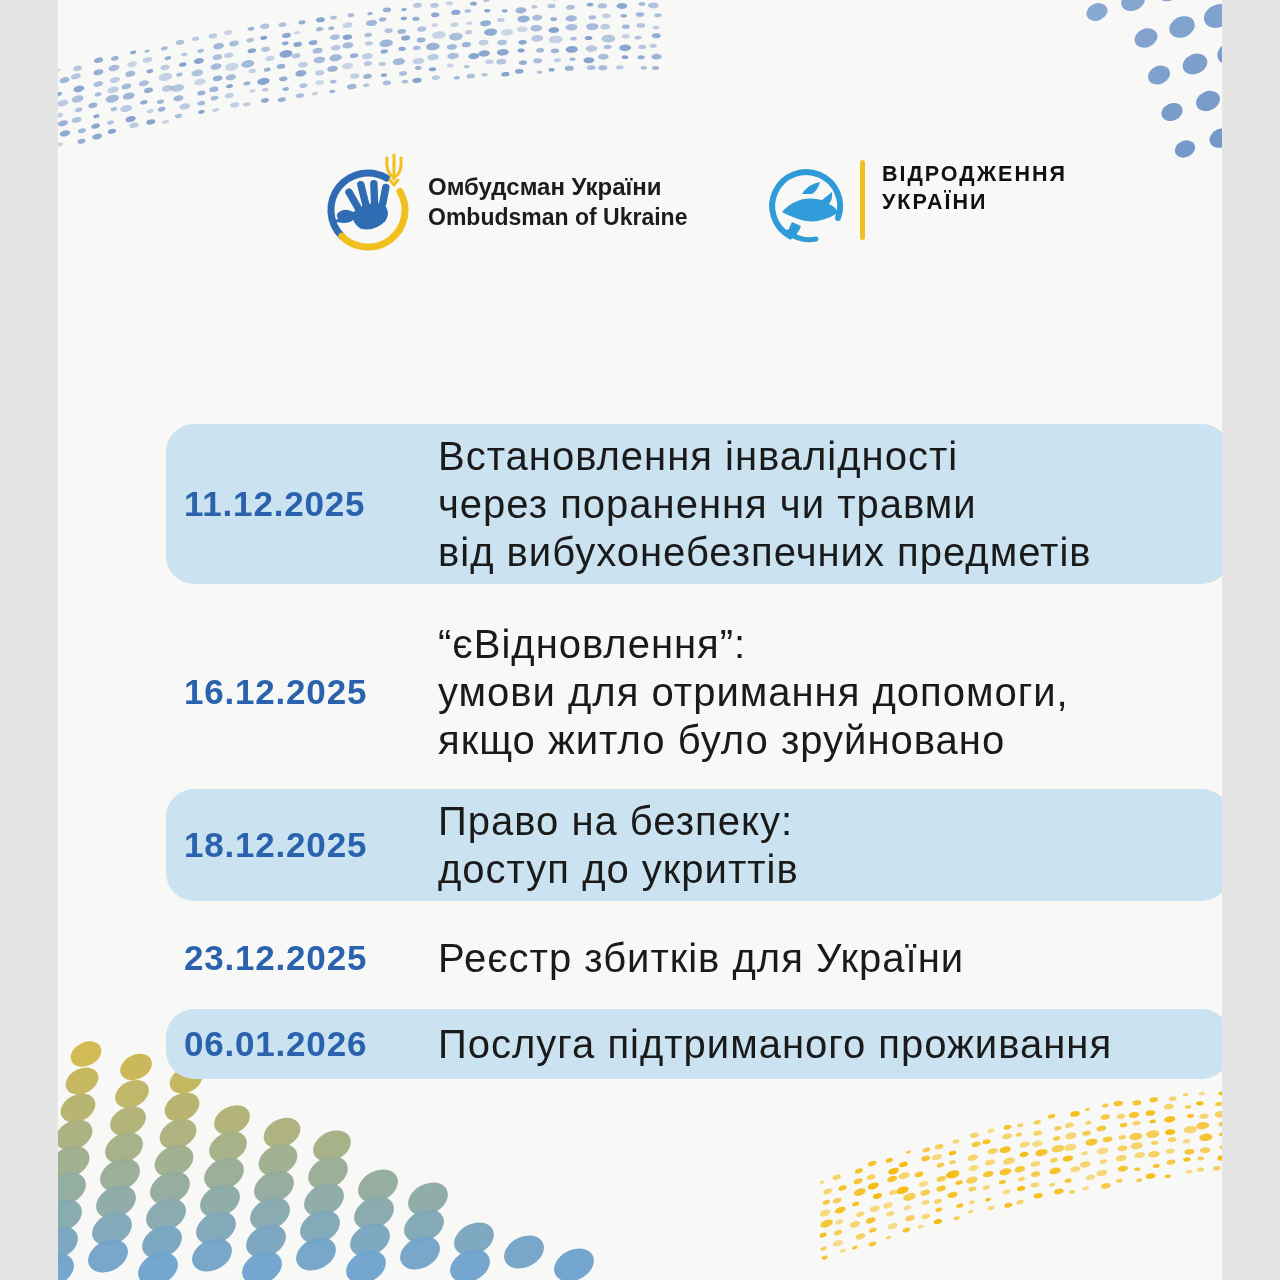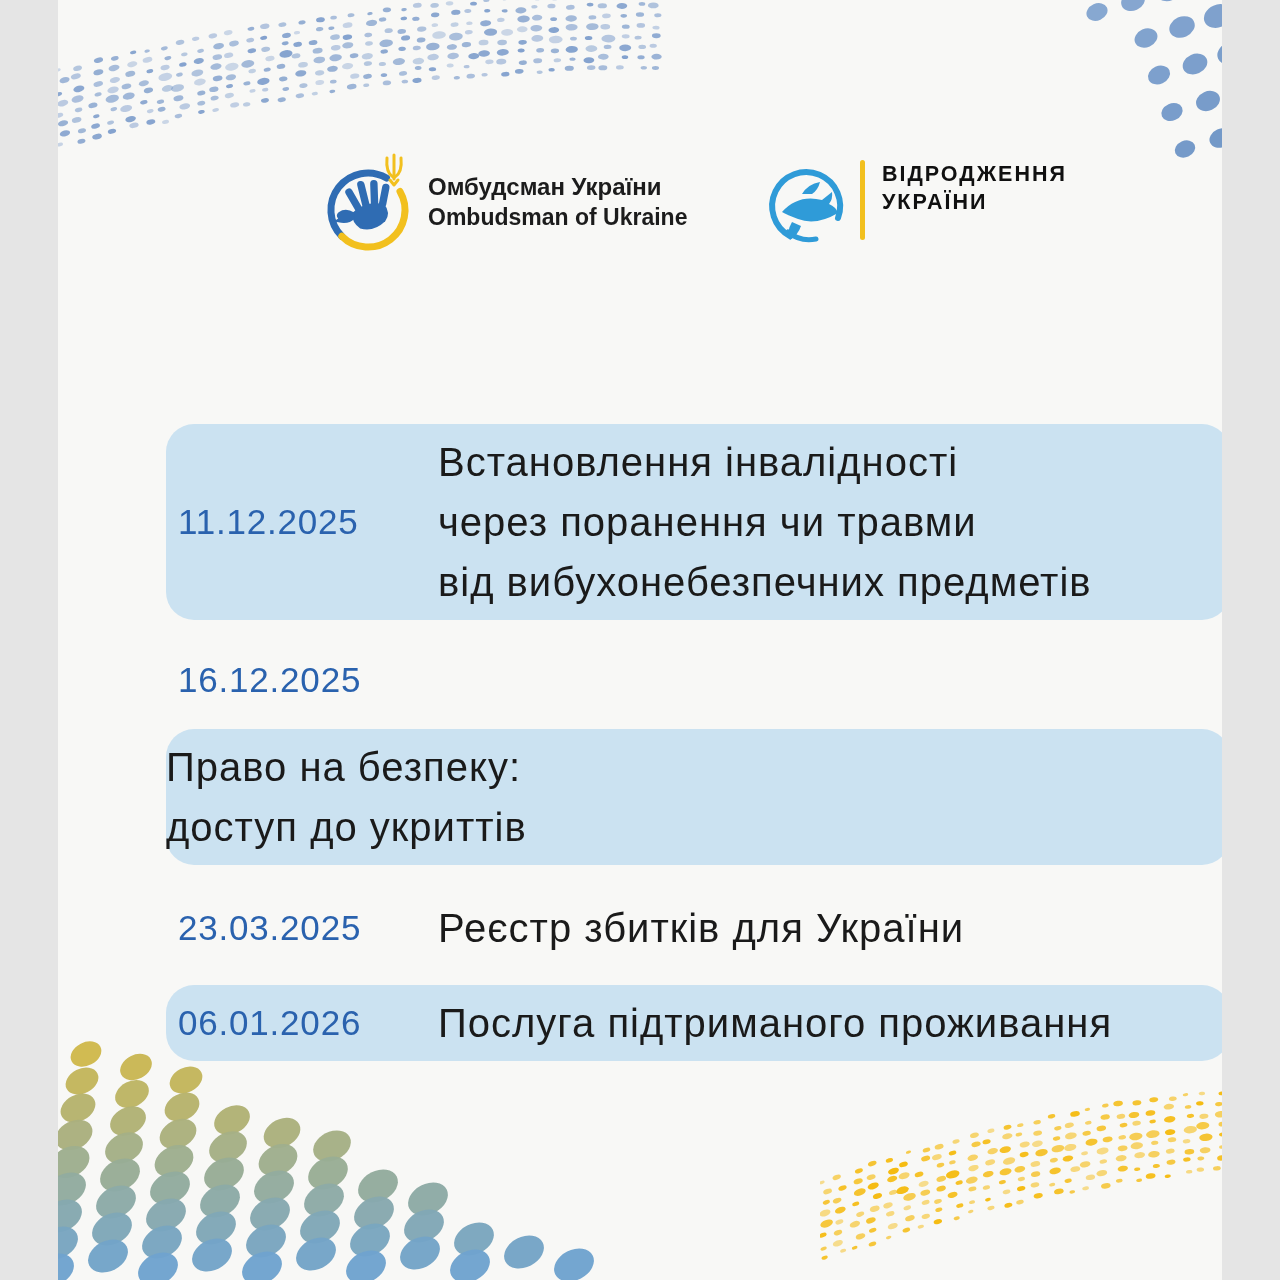--- a/index.html
+++ b/index.html
@@ -34,25 +34,25 @@
   
   .schedule{position:absolute;left:108px;top:424px;width:1064px;}
   .row{display:flex;align-items:center;border-radius:28px;min-height:64px;}
   .row.hl{background:var(--row-highlight,#CBE2F1);}
   .row:nth-child(1){margin-bottom:28px;}
   .row:nth-child(2){margin-bottom:17px;}
   .row:nth-child(3){margin-bottom:25px;}
   .row:nth-child(4){margin-bottom:19px;}
   .row:nth-child(5){min-height:70px;}
   .date{
-    flex:0 0 272px;box-sizing:border-box;padding-left:12px;
-    font-size:35px;font-weight:400;letter-spacing:.8px;color:var(--date,#2A62AE);
+    flex:0 0 272px;box-sizing:border-box;padding-left:18px;
+    font-size:35px;font-weight:700;letter-spacing:.8px;color:var(--date,#2A62AE);
   }
   .topic{
-    font-size:40px;line-height:60px;letter-spacing:1px;
+    font-size:40px;line-height:48px;letter-spacing:1px;
     color:var(--topic-text,#1A1A1A);padding:8px 24px 8px 0;
   }
 </style>
 </head>
 <body>
 
 <div class="poster">
 
   <svg id="p-tl" class="pattern" width="620" height="205">
       <ellipse cx="0" cy="70" rx="2.703333333333333" ry="1.5068333333333332" transform="rotate(-14.898 0 70)" fill="#7C9CCB" opacity="0.35"></ellipse>
@@ -739,26 +739,28 @@
   </div>
 
 
   <div class="schedule" id="schedule">
       <div class="row hl">
         <div class="date">11.12.2025</div>
         <div class="topic">Встановлення інвалідності<br>через поранення чи травми<br>від вибухонебезпечних предметів</div>
       </div>
       <div class="row">
         <div class="date">16.12.2025</div>
+        <div class="topic">“єВідновлення”:<br>умови для отримання допомоги,<br>якщо житло було зруйновано</div>
       </div>
       <div class="row hl">
+        <div class="date">18.12.2025</div>
         <div class="topic">Право на безпеку:<br>доступ до укриттів</div>
       </div>
       <div class="row">
-        <div class="date">23.03.2025</div>
+        <div class="date">23.12.2025</div>
         <div class="topic">Реєстр збитків для України</div>
       </div>
       <div class="row hl">
         <div class="date">06.01.2026</div>
         <div class="topic">Послуга підтриманого проживання</div>
       </div>
     </div>
 
 </div>
 

